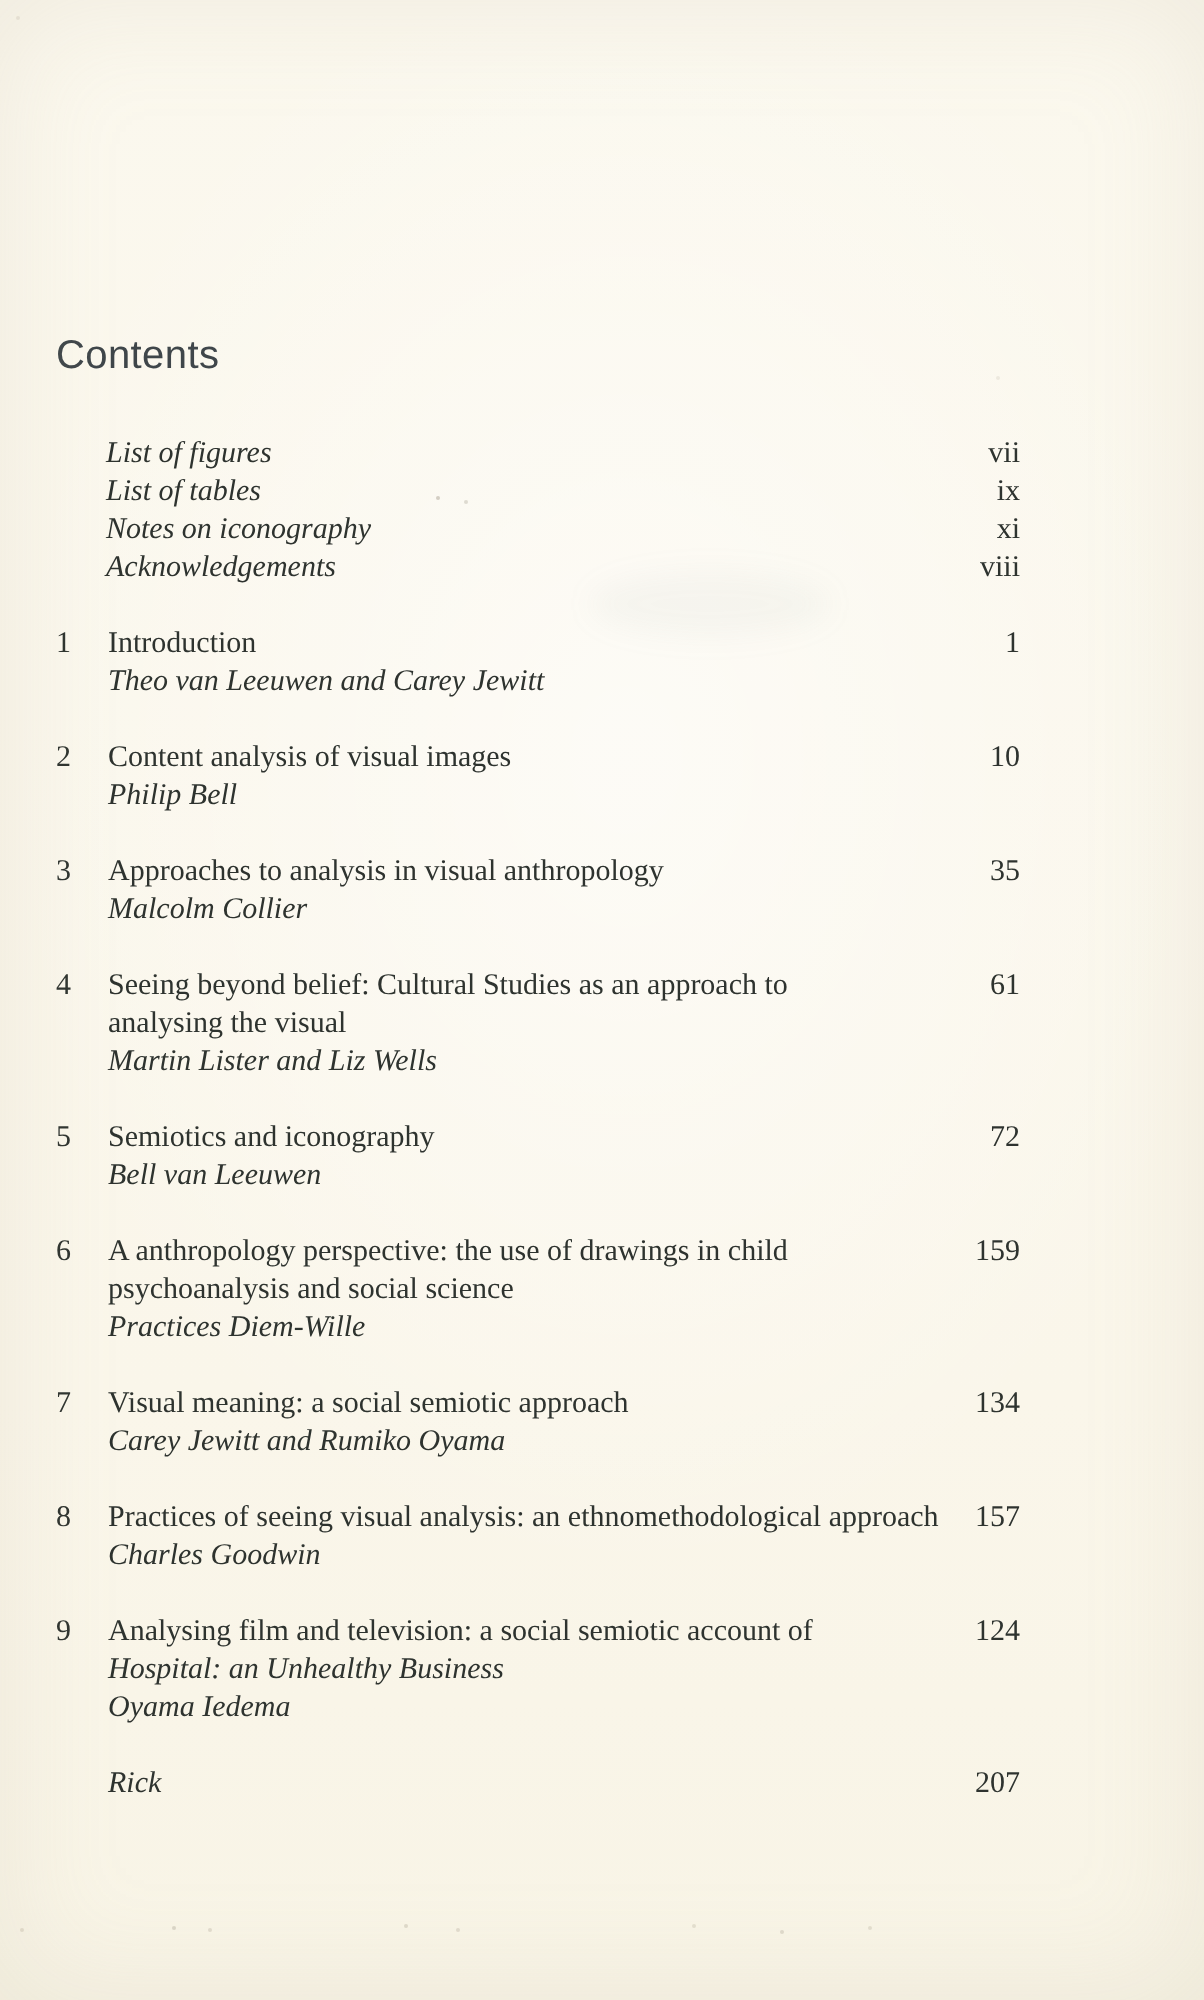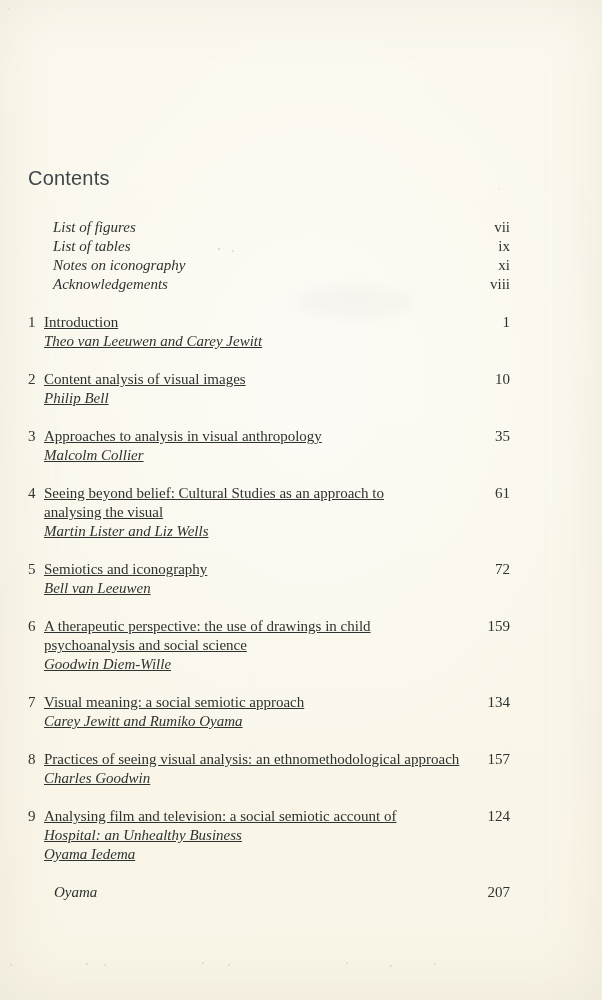--- a/index.html
+++ b/index.html
@@ -98,22 +98,21 @@
     width: 482px; 
     font-size: 15px;
     line-height: 19px;
   }
   .entry .num {
     position: absolute;
     left: 0;
     top: 0;
   }
   .entry .body {
-    margin-left: 16px;
-    text-decoration: underline;
+    margin-left: 26px;
   }
   .t-line {
     white-space: nowrap;
   }
   .italic {
     font-style: italic;
   }
   .author {
     font-style: italic;
     white-space: nowrap;
@@ -211,23 +210,23 @@
     <div class="body">
       <div class="t-line">Semiotics and iconography</div>
       <div class="author">Bell van Leeuwen</div>
     </div>
     <span class="page-num">72</span>
   </div>
 
   <div class="entry" style="top:617px">
     <span class="num">6</span>
     <div class="body">
-      <div class="t-line">A therapeutic perspective: the use of drawings in child</div>
+      <div class="t-line">A anthropology perspective: the use of drawings in child</div>
       <div class="t-line">psychoanalysis and social science</div>
-      <div class="author">Goodwin Diem-Wille</div>
+      <div class="author">Practices Diem-Wille</div>
     </div>
     <span class="page-num">159</span>
   </div>
 
   <div class="entry" style="top:693px">
     <span class="num">7</span>
     <div class="body">
       <div class="t-line">Visual meaning: a social semiotic approach</div>
       <div class="author">Carey Jewitt and Rumiko Oyama</div>
     </div>
@@ -247,17 +246,17 @@
     <span class="num">9</span>
     <div class="body">
       <div class="t-line">Analysing film and television: a social semiotic account of</div>
       <div class="t-line italic">Hospital: an Unhealthy Business</div>
       <div class="author">Oyama Iedema</div>
     </div>
     <span class="page-num">124</span>
   </div>
 
   <div class="index-row">
-    <span class="index-label">Oyama</span>
+    <span class="index-label">Rick</span>
     <span class="index-page">207</span>
   </div>
 
 </div>
 
 </body></html>

